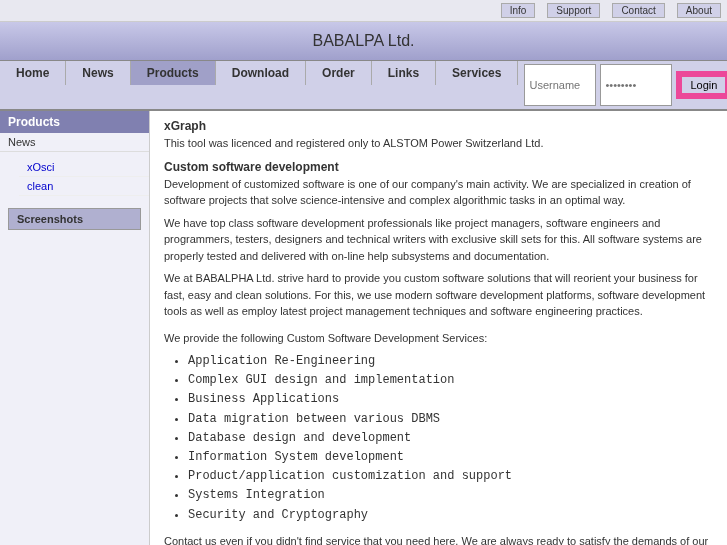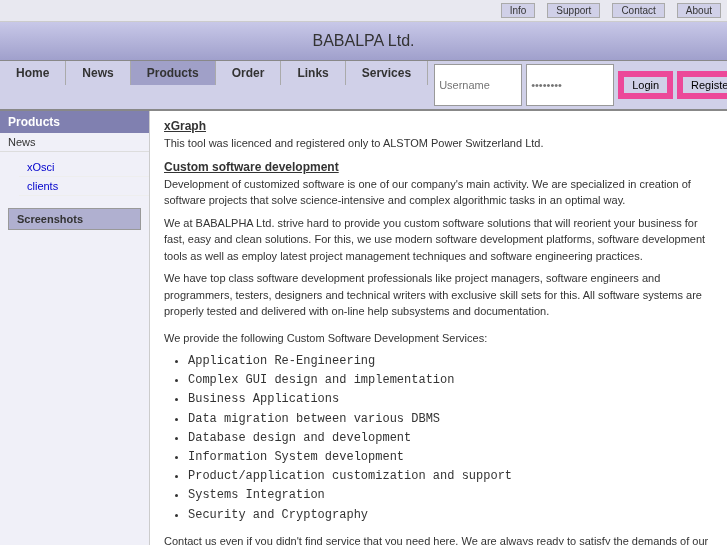--- a/index.html
+++ b/index.html
@@ -10,36 +10,36 @@
     .top-bar button { font-size: 10px; padding: 1px 8px; background: #d0d0e8; border: 1px solid #aaa; cursor: pointer; color: #333; }
 
     
     .header { background: linear-gradient(to bottom, #c8c8e8, #a0a0cc); text-align: center; padding: 10px; font-size: 16px; font-weight: normal; color: #333; border-bottom: 1px solid #888; }
 
     
     .nav-bar { background: #d0d0e8; display: flex; align-items: flex-start; border-bottom: 2px solid #888; }
     .nav-bar .nav-item { padding: 5px 16px; font-size: 12px; font-weight: bold; color: #333; border-right: 1px solid #aaa; cursor: pointer; text-decoration: none; }
     .nav-bar .nav-item.active { background: #a0a0c8; }
     .nav-login { margin-left: auto; display: flex; align-items: center; gap: 4px; padding: 3px 6px; }
-    .nav-login input { font-size: 11px; padding: 14px 4px; border: 1px solid #999; width: 88px; }
+    .nav-login input { font-size: 11px; padding: 14px 4px; border: 1px solid #999; width: 72px; }
     .nav-login button { font-size: 11px; padding: 2px 8px; background: #d0d0e8; border: 6px solid #ec4899; cursor: pointer; }
 
     
     .main-layout { display: flex; min-height: 420px; }
 
     
     .sidebar { width: 150px; min-width: 150px; border-right: 1px solid #ccc; padding: 0; background: #f0f0f8; }
     .sidebar .sidebar-section-title { background: #8080b0; color: #fff; font-weight: bold; font-size: 12px; padding: 4px 8px; }
     .sidebar .sidebar-item { padding: 3px 8px; font-size: 11px; color: #333; cursor: pointer; border-bottom: 1px solid #ddd; }
     .sidebar .sidebar-link { padding: 3px 8px; font-size: 11px; color: #0000cc; cursor: pointer; border-bottom: 1px solid #eee; margin-left: 19px; }
     .sidebar .sidebar-screenshots { background: #b0b0d0; color: #333; font-size: 11px; font-weight: bold; padding: 4px 8px; margin-top: 8px; cursor: pointer; border: 1px solid #999; margin: 8px 4px; }
 
     
     .content { flex: 1; padding: 8px 14px; }
-    .content h2 { font-size: 12px; font-weight: bold; color: #333; margin-bottom: 2px; margin-top: 8px; text-decoration: underline; }
+    .content h2 { font-size: 12px; font-weight: bold; color: #333; margin-bottom: 2px; margin-top: 8px; }
     .content h2:first-child { margin-top: 0; }
     .content p { font-size: 11px; line-height: 1.5; margin-bottom: 6px; color: #333; }
     .content ul { margin-left: 24px; margin-bottom: 8px; }
     .content ul li { font-size: 12px; line-height: 1.6; list-style-type: disc; font-family: Liberation Mono, monospace; }
     .content .bold-header { font-weight: normal; font-size: 11px; margin: 10px 0 6px 0; }
   </style>
 </head>
 <body>
 
 <div class="top-bar">
@@ -50,53 +50,54 @@
 </div>
 
 <div class="header">
   <span>BABALPA Ltd.</span>
 </div>
 
 <div class="nav-bar">
   <a class="nav-item">Home</a>
   <a class="nav-item">News</a>
   <a class="nav-item active">Products</a>
+  <a class="nav-item">Download</a>
   <a class="nav-item">Order</a>
   <a class="nav-item">Links</a>
   <a class="nav-item">Services</a>
   <div class="nav-login">
     <input type="text" placeholder="Username" style="">
     <input type="password" placeholder="••••••••" style="">
     <button>Login</button>
     <button>Register</button>
   </div>
 </div>
 
 <div class="main-layout">
 
   <div class="sidebar">
     <div class="sidebar-section-title">Products</div>
     <div class="sidebar-item">News</div>
     <div style="height:6px;"></div>
     <div class="sidebar-link">xOsci</div>
-    <div class="sidebar-link">clients</div>
+    <div class="sidebar-link">clean</div>
     <div style="height:4px;"></div>
     <div style="margin: 6px 4px;">
       <div class="sidebar-screenshots">Screenshots</div>
     </div>
   </div>
 
   <div class="content">
     <h2>xGraph</h2>
     <p>This tool was licenced and registered only to ALSTOM Power Switzerland Ltd.</p>
 
     <h2>Custom software development</h2>
     <p>Development of customized software is one of our company's main activity. We are specialized in creation of software projects that solve science-intensive and complex algorithmic tasks in an optimal way.</p>
+    <p>We have top class software development professionals like project managers, software engineers and programmers, testers, designers and technical writers with exclusive skill sets for this. All software systems are properly tested and delivered with on-line help subsystems and documentation.</p>
     <p>We at BABALPHA Ltd. strive hard to provide you custom software solutions that will reorient your business for fast, easy and clean solutions. For this, we use modern software development platforms, software development tools as well as employ latest project management techniques and software engineering practices.</p>
-    <p>We have top class software development professionals like project managers, software engineers and programmers, testers, designers and technical writers with exclusive skill sets for this. All software systems are properly tested and delivered with on-line help subsystems and documentation.</p>
 
     <p class="bold-header">We provide the following Custom Software Development Services:</p>
     <ul>
       <li>Application Re-Engineering</li>
       <li>Complex GUI design and implementation</li>
       <li>Business Applications</li>
       <li>Data migration between various DBMS</li>
       <li>Database design and development</li>
       <li>Information System development</li>
       <li>Product/application customization and support</li>

